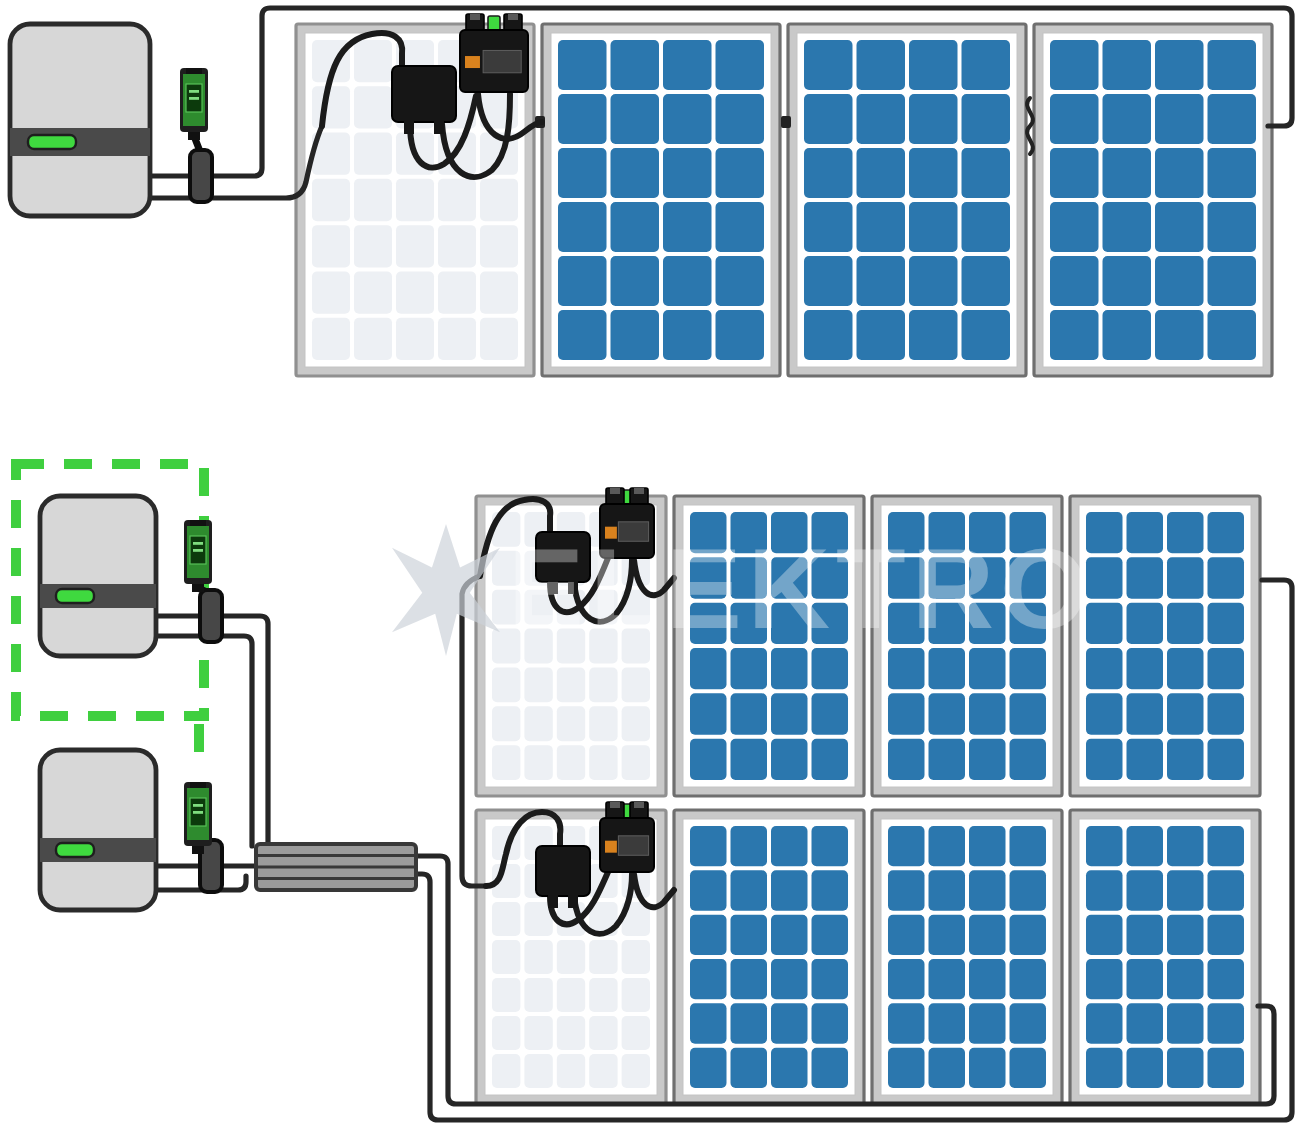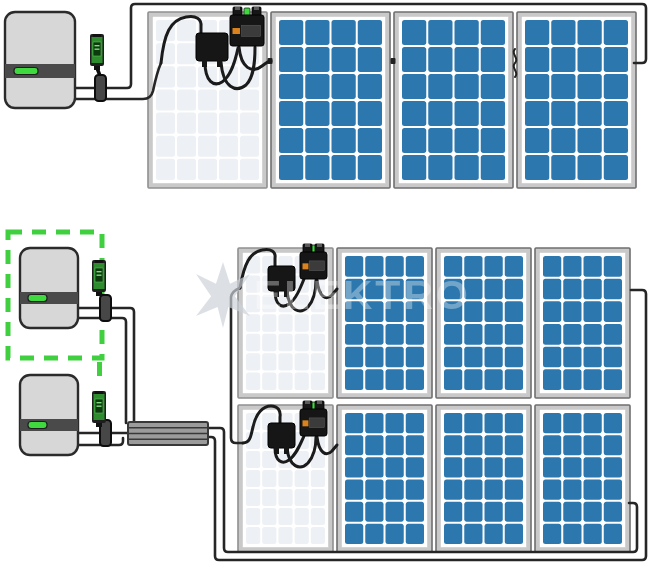--- a/index.html
+++ b/index.html
@@ -5,21 +5,21 @@
 <style>
   html,body{margin:0;padding:0;background:#ffffff;}
   .canvas{position:relative;width:650px;height:570px;background:#fff;overflow:hidden;
           font-family:"Liberation Sans",sans-serif;}
   svg{position:absolute;left:0;top:0;}
   .watermark{position:absolute;left:196px;top:252px;width:380px;height:86px;
              display:flex;align-items:center;pointer-events:none;}
   .wm-logo{display:inline-block;width:54px;height:66px;background:#ccd2d9;opacity:.68;
            margin-right:4px;flex:0 0 auto;
            clip-path:polygon(50% 0,63% 33%,100% 18%,72% 52%,100% 82%,60% 68%,50% 100%,40% 68%,0 82%,28% 52%,0 18%,37% 33%);}
-  .wm-text{font-size:41px;font-weight:bold;letter-spacing:3px;
+  .wm-text{font-size:57px;font-weight:bold;letter-spacing:3px;
            color:rgba(255,255,255,0.34);white-space:nowrap;}
 </style>
 </head>
 <body>
 
 <div class="canvas">
   <svg id="diagram" width="650" height="570" viewBox="0 0 650 570">
       <rect x="8" y="232" width="94" height="126" fill="none" stroke="#3fcf3f" stroke-width="5" stroke-dasharray="14 10"></rect>
       <line x1="99.5" y1="362" x2="99.5" y2="386" stroke="#3fcf3f" stroke-width="5" stroke-dasharray="14 10"></line>
       <rect x="148" y="12" width="119" height="176" fill="#c9c9c9" rx="1" stroke="#909090" stroke-width="1.6"></rect>

